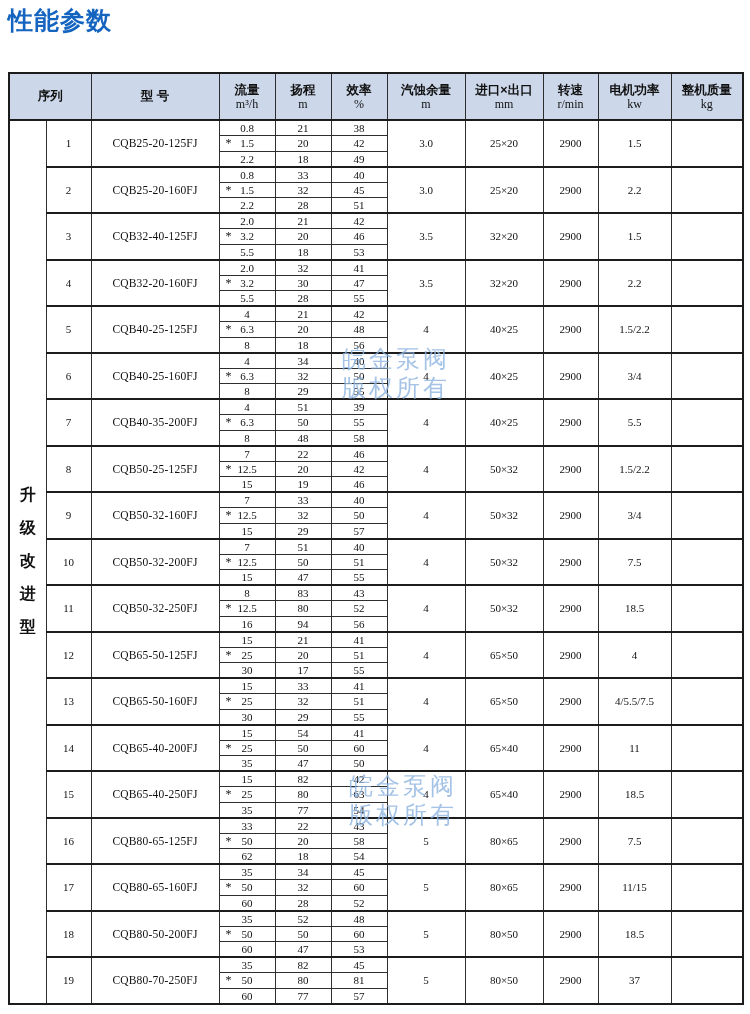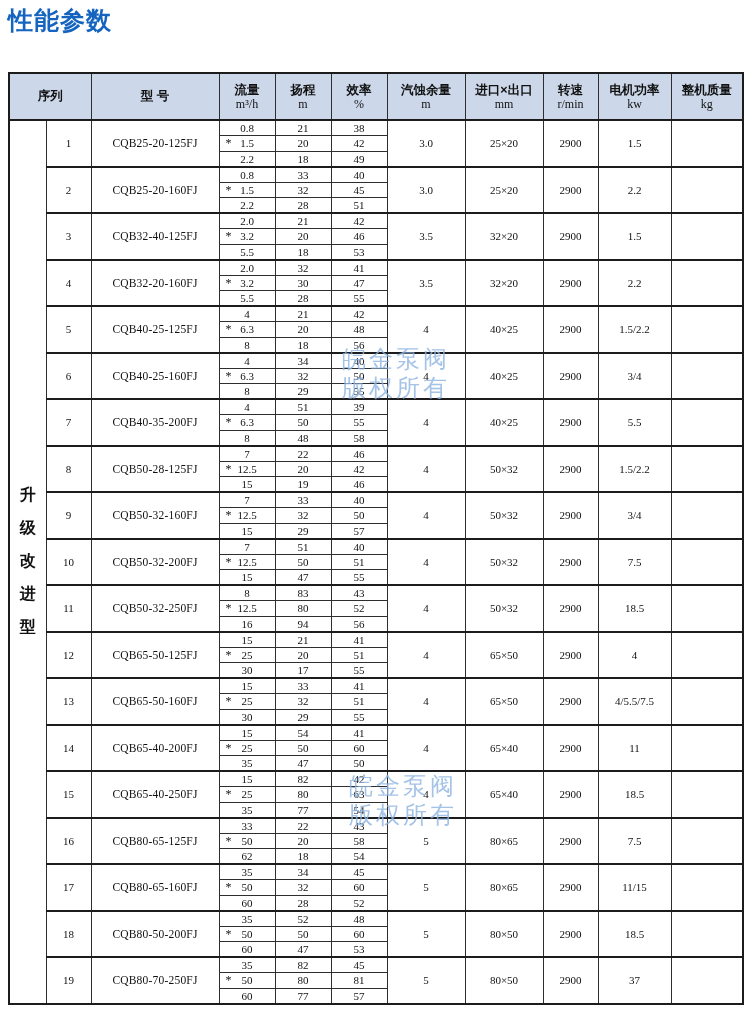--- a/index.html
+++ b/index.html
@@ -338,21 +338,21 @@
       </tr>
       <tr>
         <td class="flow-cell">
           <div class="fw"><span>8</span></div>
         </td>
         <td>48</td>
         <td>58</td>
       </tr>
       <tr class="group-start">
         <td rowspan="3">8</td>
-        <td rowspan="3" class="model-cell">CQB50-28-125FJ</td>
+        <td rowspan="3" class="model-cell">CQB50-25-125FJ</td>
         <td class="flow-cell">
           <div class="fw"><span>7</span></div>
         </td>
         <td>22</td>
         <td>46</td>
         <td rowspan="3">4</td>
         <td rowspan="3">50×32</td>
         <td rowspan="3">2900</td>
         <td rowspan="3">1.5/2.2</td>
         <td rowspan="3"></td>

